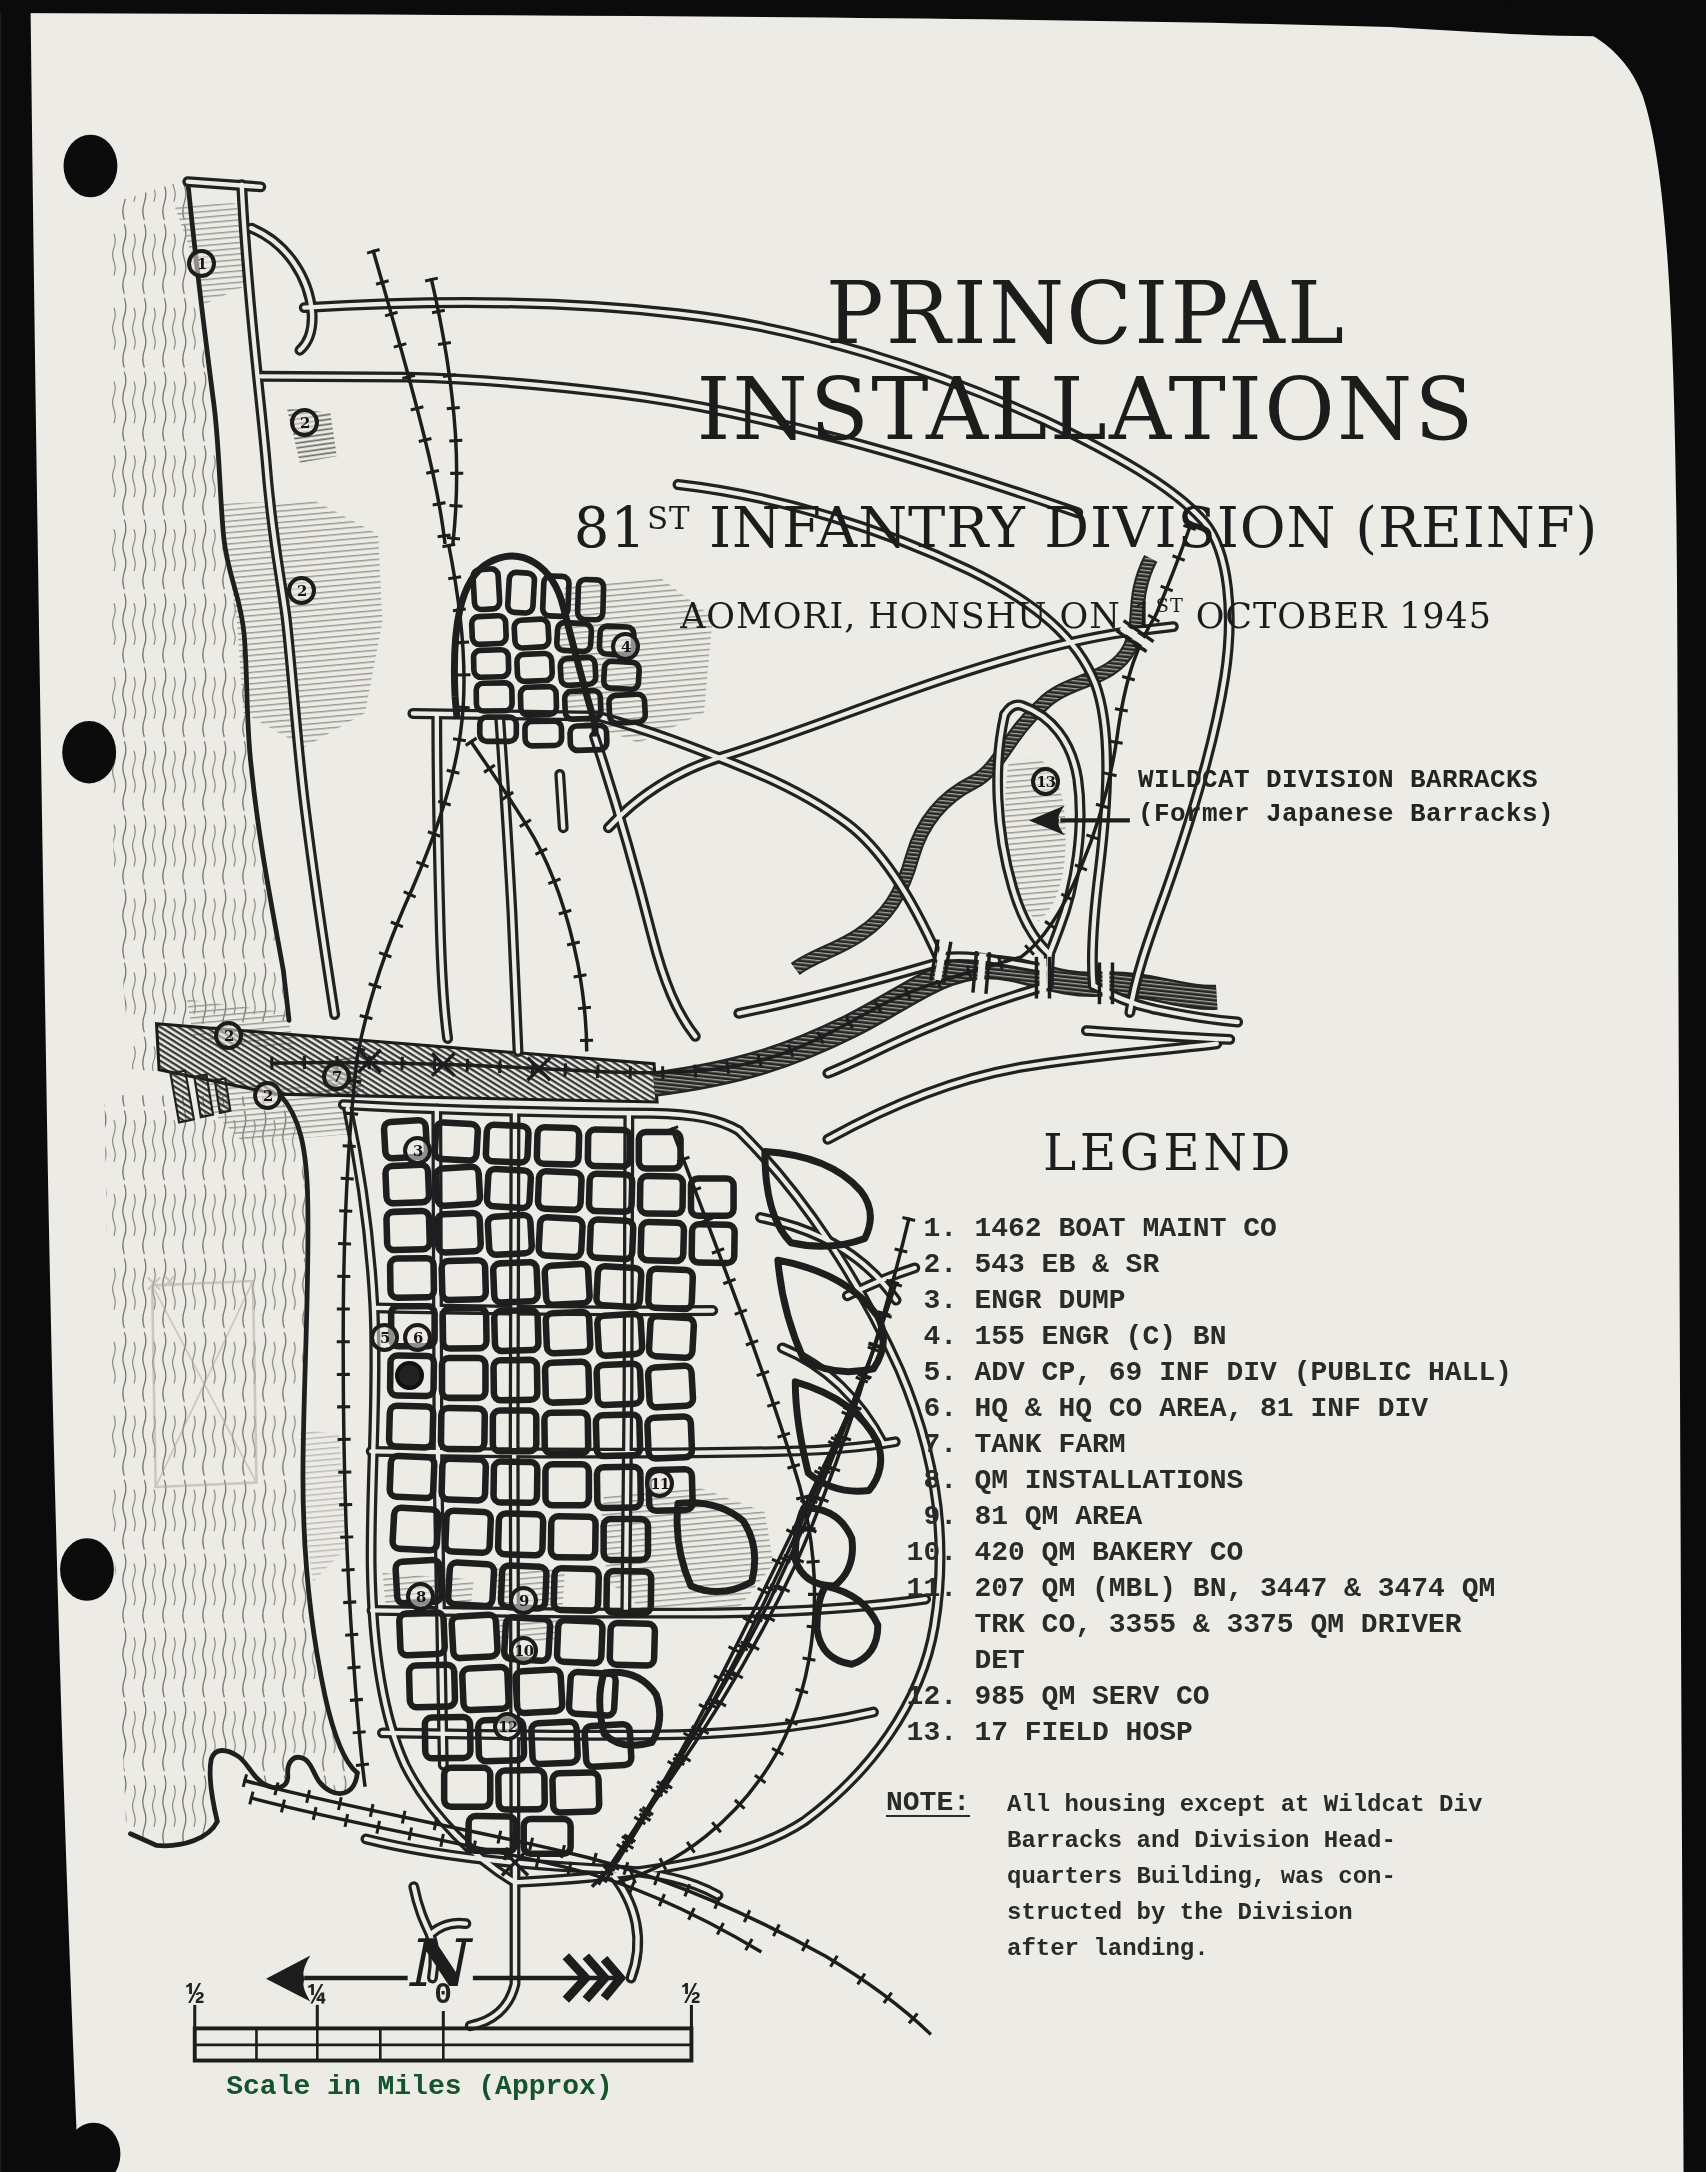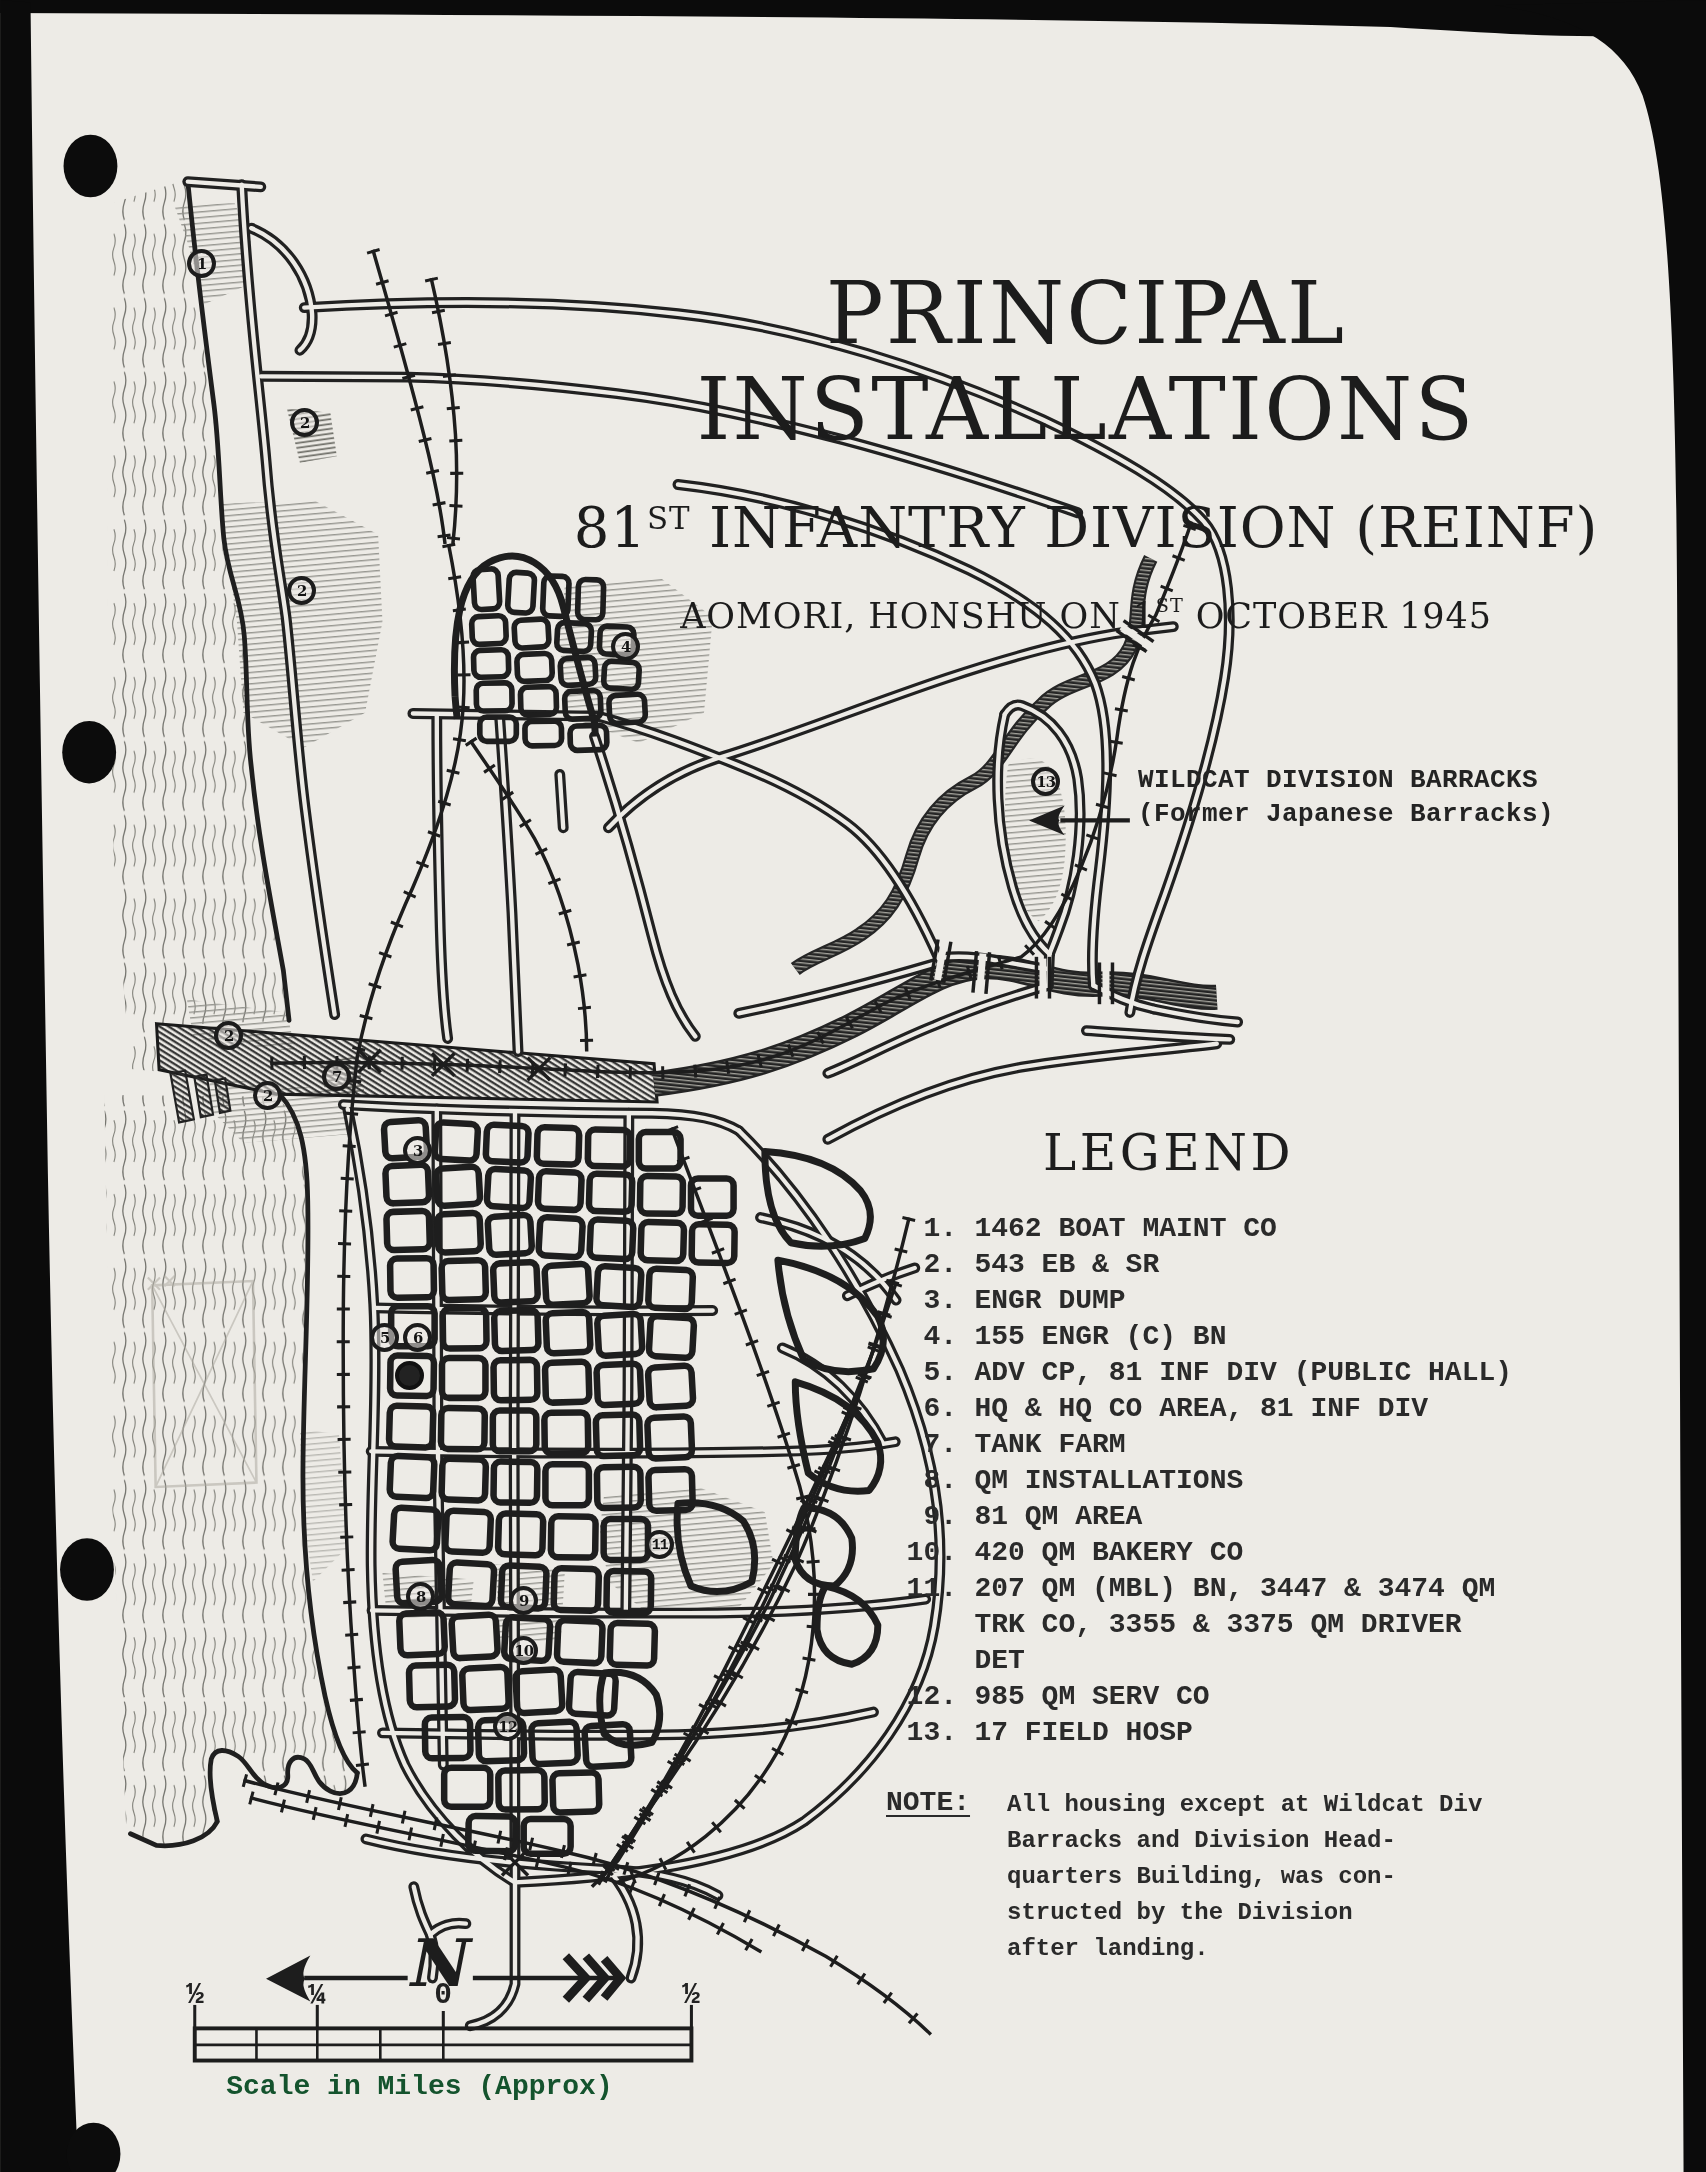--- a/index.html
+++ b/index.html
@@ -417,21 +417,21 @@
       <div class="legend-row">
     <span class="num">3.</span>
     <span class="txt">ENGR DUMP</span>
   </div>
       <div class="legend-row">
     <span class="num">4.</span>
     <span class="txt">155 ENGR (C) BN</span>
   </div>
       <div class="legend-row">
     <span class="num">5.</span>
-    <span class="txt">ADV CP, 81 INF DIV (PUBLIC HALL)</span>
+    <span class="txt">ADV CP, 69 INF DIV (PUBLIC HALL)</span>
   </div>
       <div class="legend-row">
     <span class="num">6.</span>
     <span class="txt">HQ &amp; HQ CO AREA, 81 INF DIV</span>
   </div>
       <div class="legend-row">
     <span class="num">7.</span>
     <span class="txt">TANK FARM</span>
   </div>
       <div class="legend-row">
@@ -515,21 +515,21 @@
       </span>
       <span class="marker" style="left: 385px; top: 1338px;">
         <span>5</span>
       </span>
       <span class="marker" style="left: 418px; top: 1338px;">
         <span>6</span>
       </span>
       <span class="marker solid" style="left: 410px; top: 1376px;">
         <span></span>
       </span>
-      <span class="marker" style="left: 660px; top: 1545px; font-family: Liberation Mono, monospace;">
+      <span class="marker" style="left: 660px; top: 1484px;">
         <span>11</span>
       </span>
       <span class="marker" style="left: 421px; top: 1597px;">
         <span>8</span>
       </span>
       <span class="marker" style="left: 524px; top: 1601px;">
         <span>9</span>
       </span>
       <span class="marker" style="left: 524px; top: 1651px;">
         <span>10</span>

